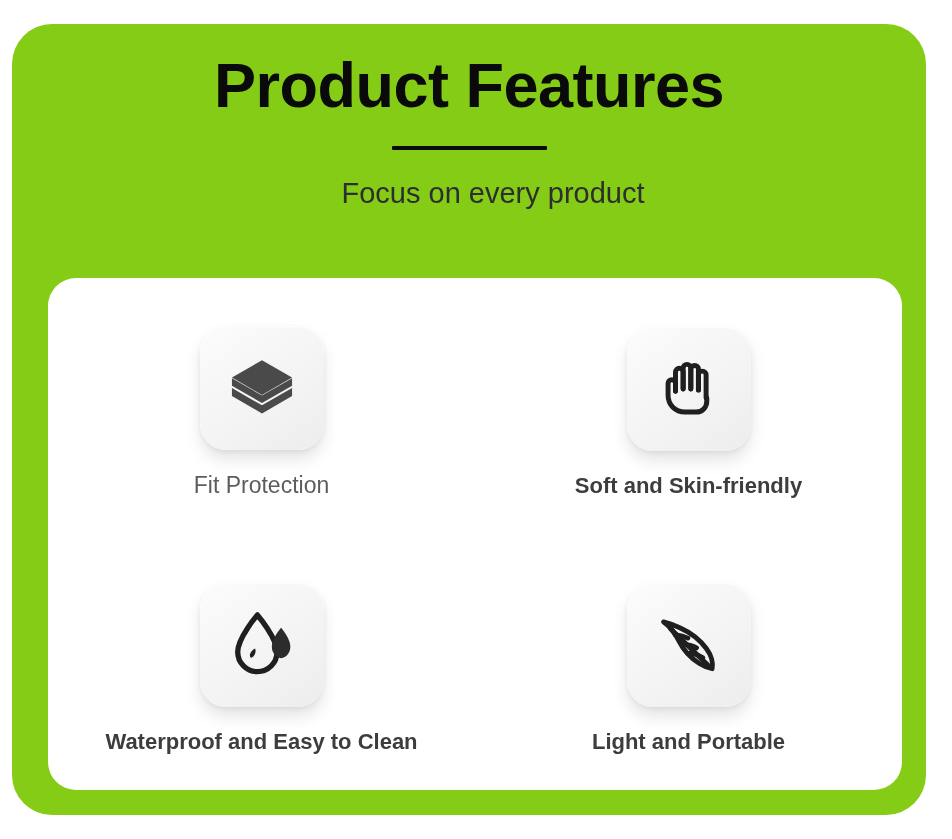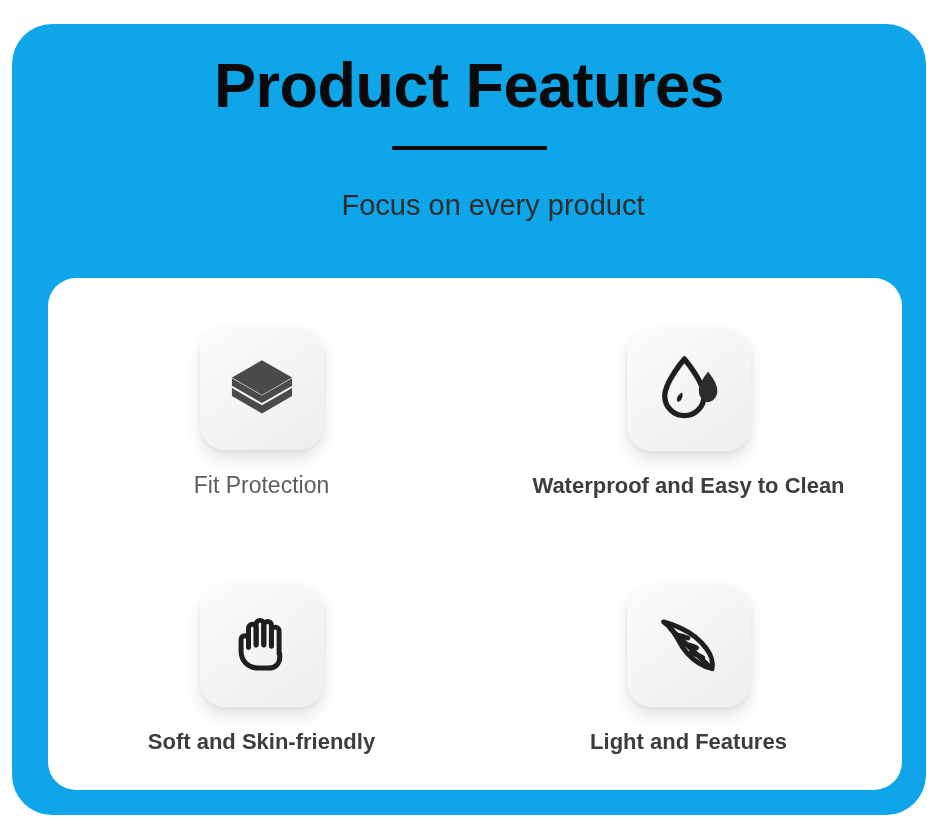--- a/index.html
+++ b/index.html
@@ -15,21 +15,21 @@
     overflow: hidden;
   }
 
   
   .page-panel {
     position: absolute;
     left: 12px;
     top: 24px;
     width: 914px;
     height: 791px;
-    background: #0ea5e9;
+    background: #84cc16;
     border-radius: 40px;
     box-sizing: border-box;
   }
 
   
   .header {
     position: absolute;
     left: 0;
     top: 0;
     width: 914px;
@@ -46,21 +46,21 @@
     font-family: "Liberation Sans", sans-serif;
   }
   .title-divider {
     width: 155px;
     height: 4px;
     background: #0b0b0b;
     margin: 28px auto 0 auto;
     border-radius: 1px;
   }
   .page-subtitle {
-    margin: 12px;
+    margin: 0;
     padding-top: 26px;
     font-size: 29px;
     font-weight: normal;
     color: #2e2e2e;
     line-height: 1.2;
     font-family: "Liberation Sans", sans-serif;
     padding-left: 48px;
   }
 
   
@@ -158,63 +158,63 @@
               <path d="M6,23.5 L32,38.5 L58,23.5 L58,30 L32,45 L6,30 Z" fill="#4a4a4a"></path>
             </svg>
           </span>
         </div>
         <div class="feature-label light">Fit Protection</div>
       </div>
 
       <div class="feature-item">
         <div class="icon-tile">
           <span>
-            <svg width="74" height="74" viewBox="0 0 64 64">
-              <path d="M28 6 C28 6 11 26 11 38 C11 47.4 18.6 55 28 55 C37.4 55 45 47.4 45 38 C45 26 28 6 28 6 Z" fill="none" stroke="#1f1f1f" stroke-width="4.6" stroke-linejoin="round"></path>
-              <path d="M21.5 40.5 C21.5 40.5 22.5 36.5 26 35 C27.5 38.5 25 42.5 23 43 C21.8 43.3 21.5 41.8 21.5 40.5 Z" fill="#1f1f1f"></path>
-              <path d="M48.5 17 C48.5 17 40.5 26 40.5 33.5 C40.5 38.7 44 42.8 48.5 43.5 C53 42.8 56.5 38.7 56.5 33.5 C56.5 26 48.5 17 48.5 17 Z" fill="#2c2c2c"></path>
-            </svg>
-          </span>
-        </div>
-        <div class="feature-label bold">Waterproof and Easy to Clean</div>
-      </div>
-
-      <div class="feature-item">
-        <div class="icon-tile">
-          <span>
             <svg width="72" height="72" viewBox="0 0 64 64">
               <g fill="none" stroke="#1f1f1f" stroke-width="4.4" stroke-linecap="round" stroke-linejoin="round">
                 <path d="M20 34 V17 a3.4 3.4 0 0 1 6.8 0 V32"></path>
                 <path d="M26.8 32 V13.5 a3.4 3.4 0 0 1 6.8 0 V32"></path>
                 <path d="M33.6 32 V14.5 a3.4 3.4 0 0 1 6.8 0 V33"></path>
                 <path d="M40.4 33 V19.5 a3.4 3.4 0 0 1 6.8 0 V40"></path>
                 <path d="M20 34 V27 a3.3 3.3 0 0 0-6.6 0 v10.5 c0 8.5 6.4 15 15 15 h10 c5.4 0 9.4-4.2 9.4-9.6 V40"></path>
               </g>
             </svg>
           </span>
         </div>
         <div class="feature-label bold">Soft and Skin-friendly</div>
+      </div>
+
+      <div class="feature-item">
+        <div class="icon-tile">
+          <span>
+            <svg width="74" height="74" viewBox="0 0 64 64">
+              <path d="M28 6 C28 6 11 26 11 38 C11 47.4 18.6 55 28 55 C37.4 55 45 47.4 45 38 C45 26 28 6 28 6 Z" fill="none" stroke="#1f1f1f" stroke-width="4.6" stroke-linejoin="round"></path>
+              <path d="M21.5 40.5 C21.5 40.5 22.5 36.5 26 35 C27.5 38.5 25 42.5 23 43 C21.8 43.3 21.5 41.8 21.5 40.5 Z" fill="#1f1f1f"></path>
+              <path d="M48.5 17 C48.5 17 40.5 26 40.5 33.5 C40.5 38.7 44 42.8 48.5 43.5 C53 42.8 56.5 38.7 56.5 33.5 C56.5 26 48.5 17 48.5 17 Z" fill="#2c2c2c"></path>
+            </svg>
+          </span>
+        </div>
+        <div class="feature-label bold">Waterproof and Easy to Clean</div>
       </div>
 
 
 
       <div class="feature-item">
         <div class="icon-tile">
           <span>
             <svg width="74" height="74" viewBox="0 0 64 64">
               <g fill="none" stroke="#1f1f1f" stroke-width="4.2" stroke-linecap="round" stroke-linejoin="round">
                 <path d="M10 12 C16 16 20 22 23 28 C27 36 33 43 41 48 C45 50.5 49 52 52 52.5
                          C53 48 51.5 41 47 35 C41.5 27.5 33 21 24 17 C19 14.8 14 13 10 12 Z"></path>
                 <line x1="16" y1="18" x2="50" y2="51"></line>
                 <path d="M20 23 C24 23.5 28 24.5 31 26"></path>
                 <path d="M26 31 C30.5 31.5 35 32.5 38.5 34.5"></path>
                 <path d="M33 39 C37 39.8 41 41 44 43"></path>
               </g>
             </svg>
           </span>
         </div>
-        <div class="feature-label bold">Light and Features</div>
+        <div class="feature-label bold">Light and Portable</div>
       </div>
 
     </div>
   </div>
 
 </div>
 
 </body></html>

